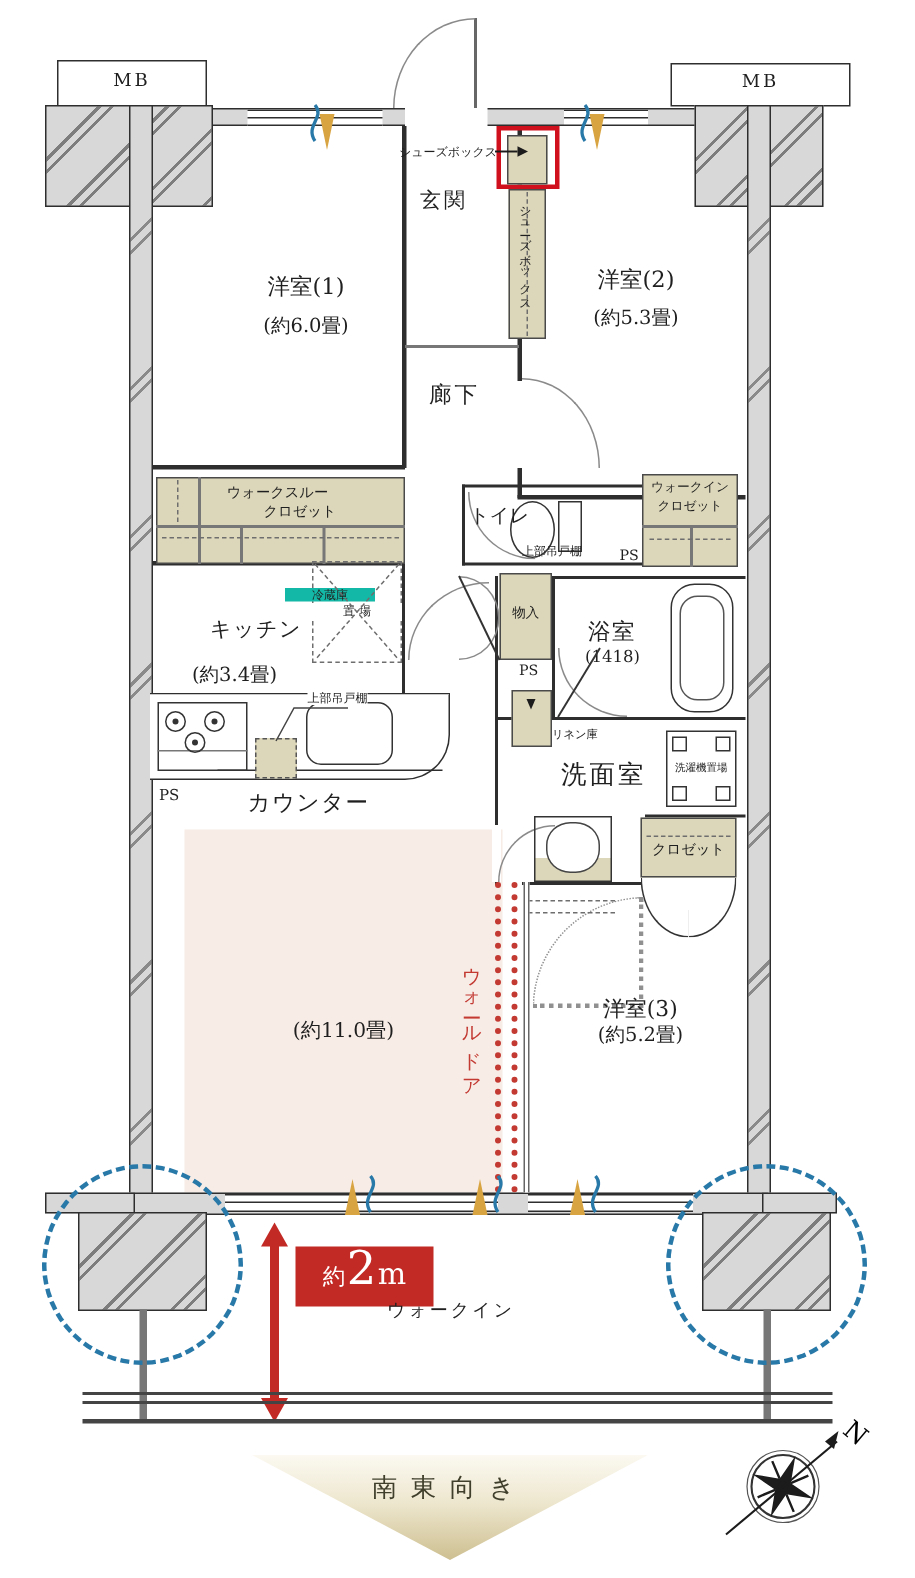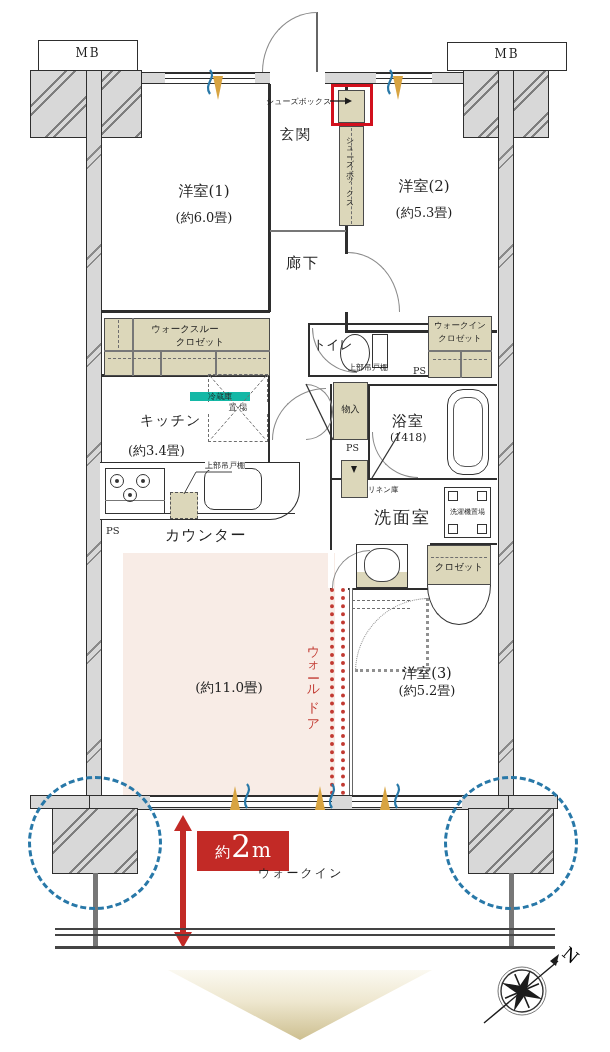--- a/index.html
+++ b/index.html
@@ -219,20 +219,21 @@
     <span style="font-size:31px;line-height:1">2</span>
     <span style="font-size:20px">m</span>
   </div>
   <div class="lbl" style="left:258px;top:867px;font-size:12px;letter-spacing:2px">ウォークイン</div>
 
   <div class="gline" style="left:55px;top:928px;width:500px;height:1.8px;background:#444"></div>
   <div class="gline" style="left:55px;top:934px;width:500px;height:1.8px;background:#444"></div>
   <div class="gline" style="left:55px;top:946px;width:500px;height:2.5px;background:#444"></div>
 
   <div class="facing" style="left:168px;top:970px;width:264px;height:70px"></div>
+  <div class="lbl ctr" style="left:168px;top:983px;width:264px;font-size:17px;letter-spacing:9px;color:#3f3f2c">南東向き</div>
 
   <svg class="ovl" style="left:462px;top:925px" width="120" height="110" viewBox="0 0 120 110">
     <circle cx="60" cy="66" r="21" fill="none" stroke="#333" stroke-width="1.4"></circle>
     <circle cx="60" cy="66" r="24" fill="none" stroke="#555" stroke-width="0.8"></circle>
     <g transform="rotate(22 60 66)">
       <path d="M60 44 L64 62 L82 66 L64 70 L60 88 L56 70 L38 66 L56 62 Z" fill="#1c1c1c"></path>
       <path d="M73 53 L64 62 M73 79 L64 70 M47 79 L56 70 M47 53 L56 62" stroke="#1c1c1c" stroke-width="1.6"></path>
     </g>
     <circle cx="60" cy="66" r="3.5" fill="#1c1c1c"></circle>
     <line x1="22" y1="98" x2="96" y2="36" stroke="#1c1c1c" stroke-width="1.4"></line>

